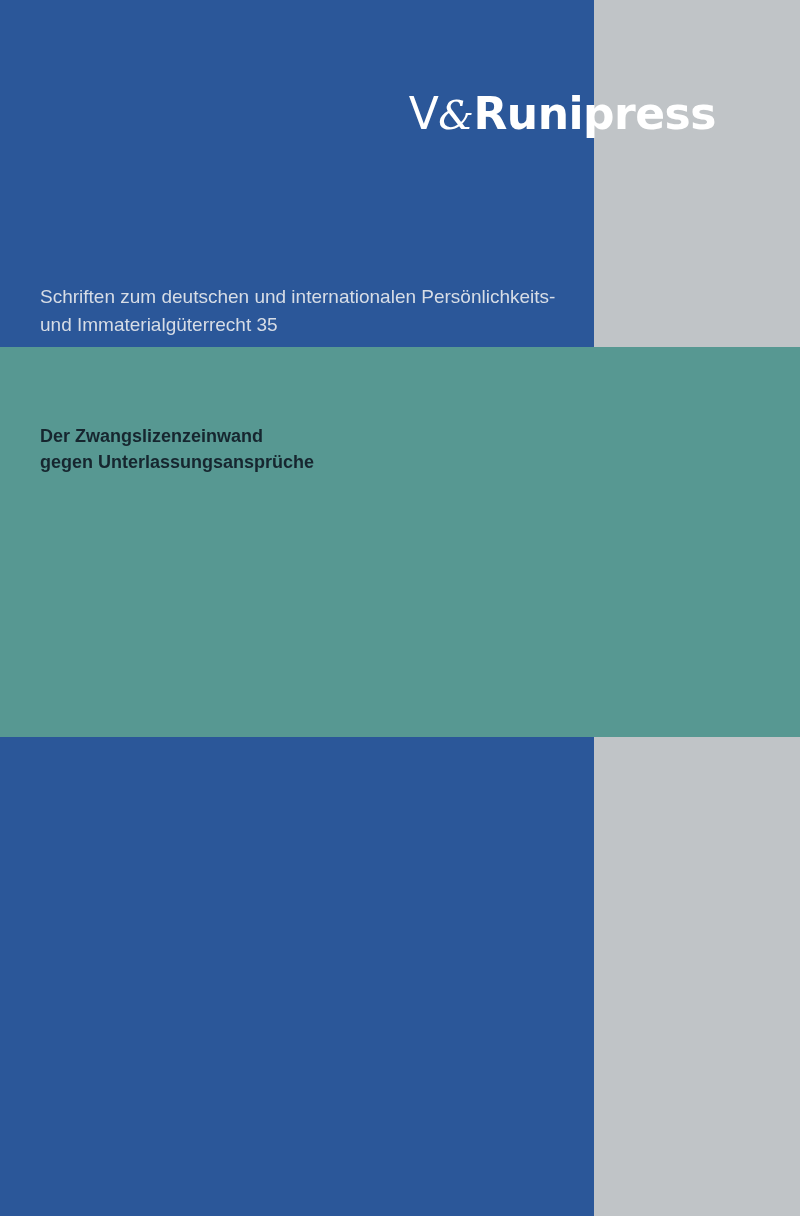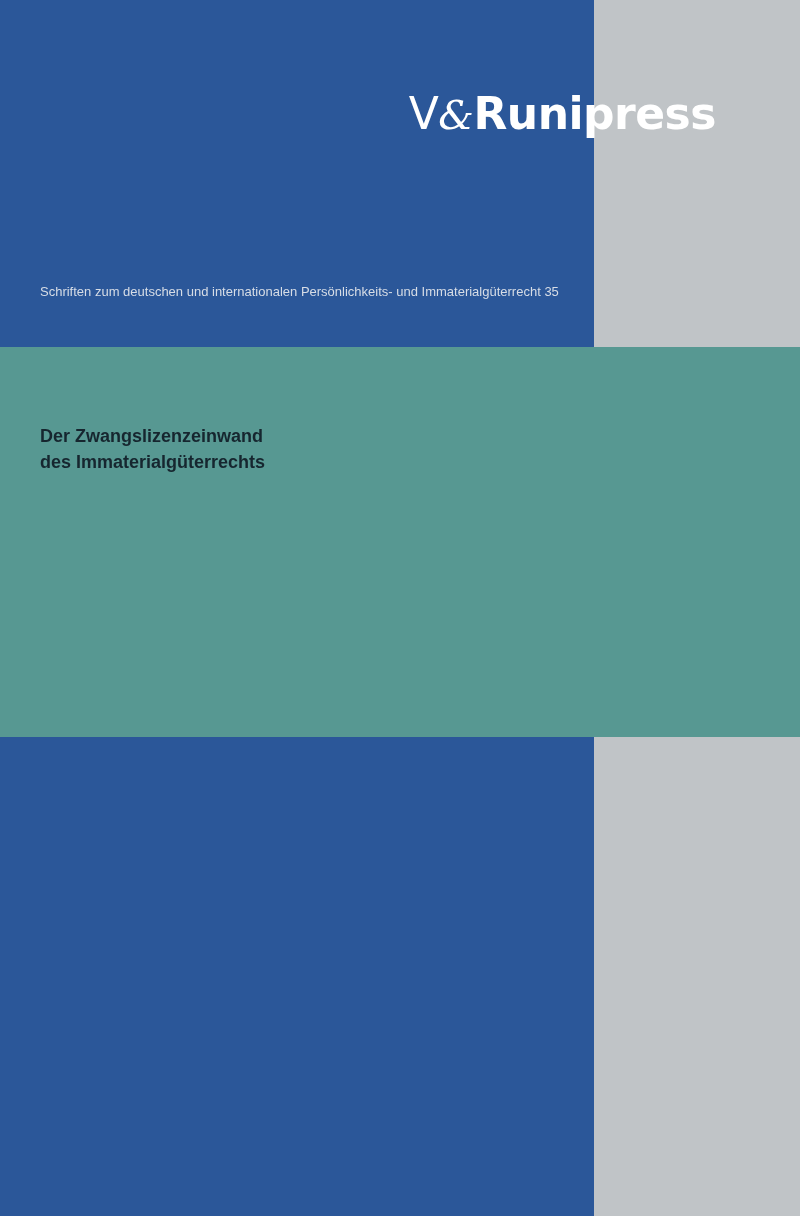--- a/index.html
+++ b/index.html
@@ -95,21 +95,21 @@
     font-weight: 700;
   }
 
   
   .series {
     position: absolute;
     left: 40px;
     top: 283px;
     width: 540px;
     color: #d7dde6;
-    font-size: 13px;
+    font-size: 19px;
     line-height: 1.45;
     font-weight: 400;
   }
 
   
   .author {
     position: absolute;
     left: 40px;
     top: 376px;
     color: #1f3a4d;
@@ -148,16 +148,16 @@
 
   <div class="logo">
     <span class="v">V</span><span class="amp">&amp;</span><span class="r">R</span><span class="unipress">unipress</span>
   </div>
 
   <div class="series">Schriften zum deutschen und internationalen Persönlichkeits- und Immaterialgüterrecht 35</div>
 
 
   <div class="title">
     <span class="line">Der Zwangslizenzeinwand</span>
-    <span class="line">des Immaterialgüterrechts</span>
+    <span class="line">gegen Unterlassungsansprüche</span>
   </div>
 
 </div>
 
 </body></html>

